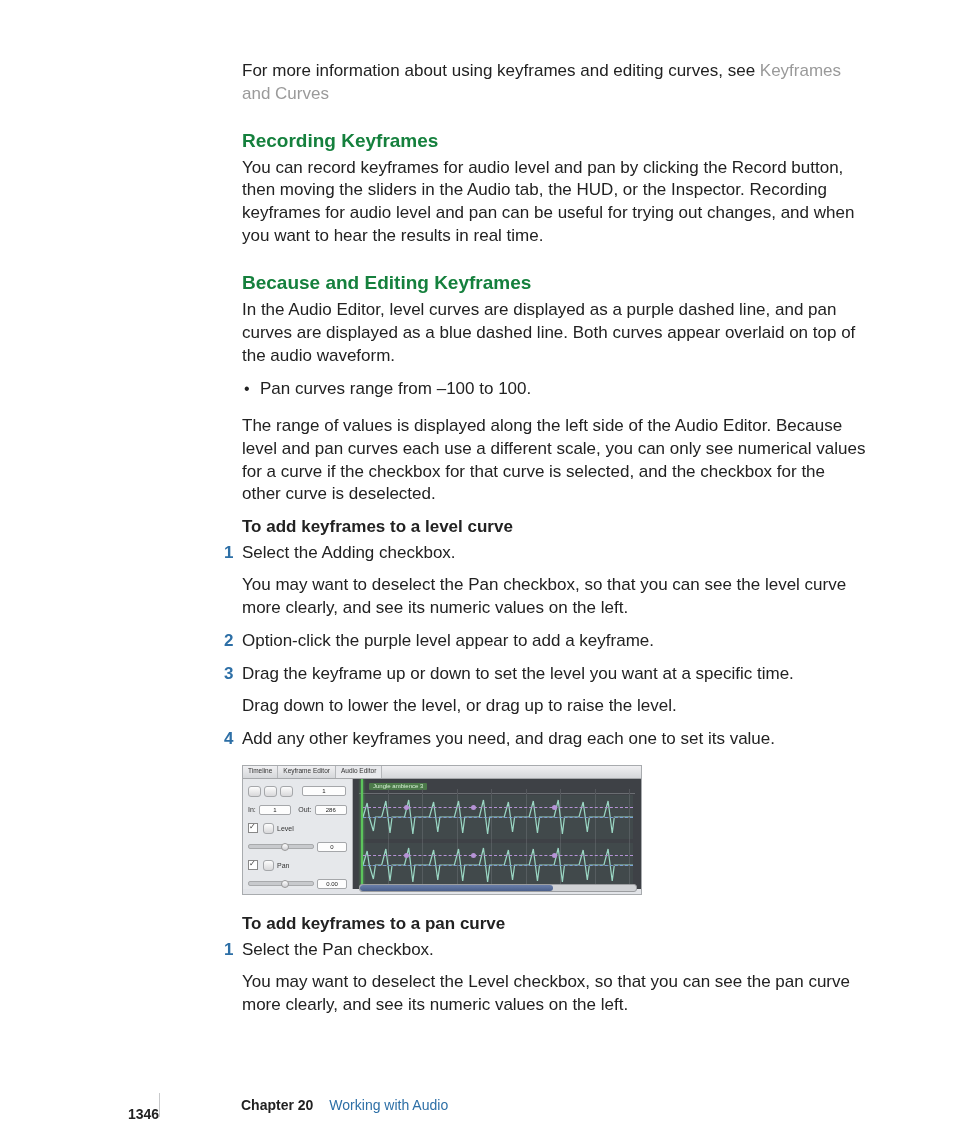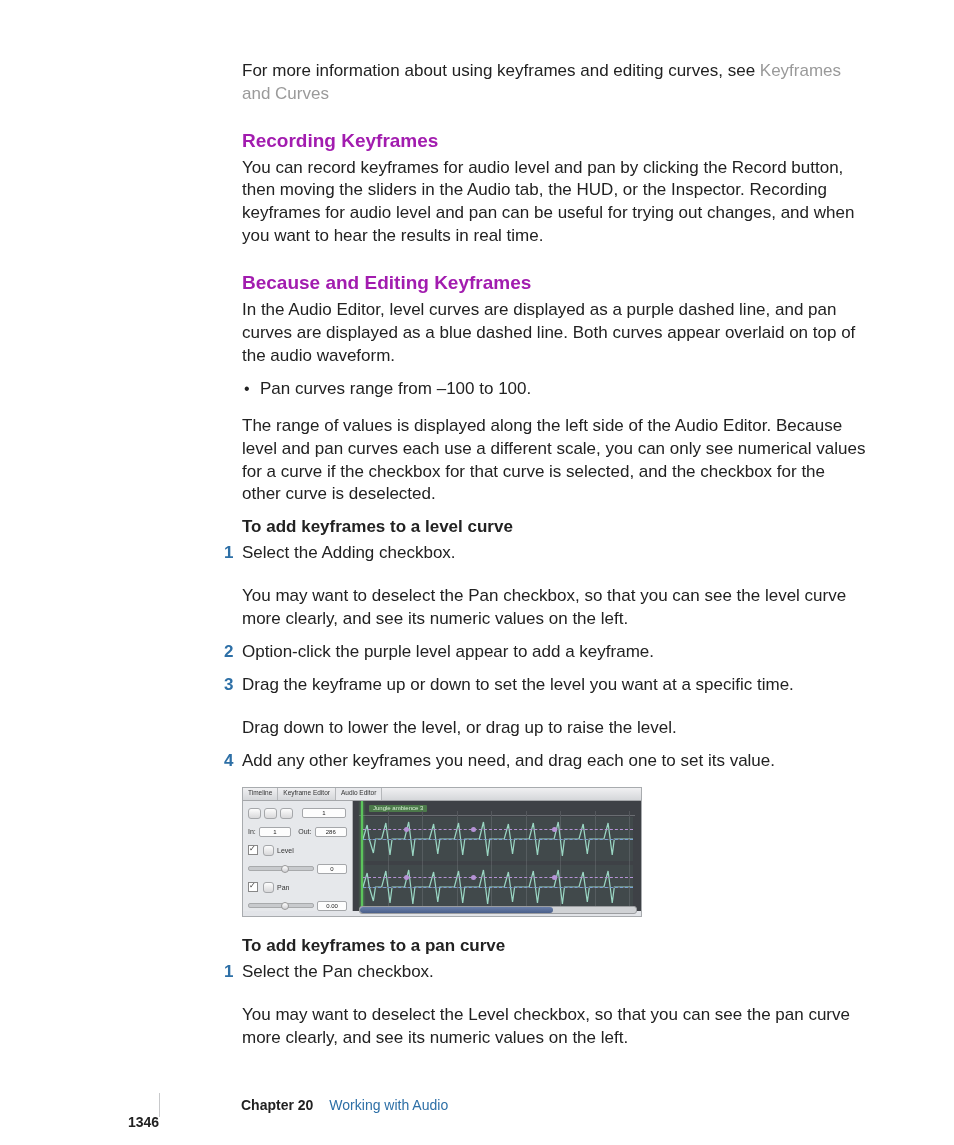--- a/index.html
+++ b/index.html
@@ -19,21 +19,21 @@
     min-height: 1145px;
   }
   .content {
     padding-left: 63px;
   }
   .intro { margin-bottom: 22px; }
   .link { color: #9a9a9a; }
   h2 {
     font-size: 19px;
     font-weight: 600;
-    color: #a21caf;
+    color: #15803d;
     margin: 0 0 3px 0;
   }
   p { margin: 0 0 10px 0; }
   .section { margin-bottom: 22px; }
   ul.bullets {
     margin: 10px 0 14px 0;
     padding: 0;
     list-style: none;
   }
   ul.bullets li {
@@ -67,21 +67,21 @@
     font-weight: 600;
     font-size: 17px;
   }
   .step .txt {
     display: block;
     padding-left: 15px;
   }
   .step .sub {
     display: block;
     padding-left: 15px;
-    margin-top: 20px;
+    margin-top: 9px;
   }
   .note-label { font-style: italic; font-weight: 500; }
 
   
   .figure {
     width: 400px;
     height: 130px;
     background: #e2e4e8;
     border: 1px solid #a8abae;
     margin: 14px 0 18px 0;
@@ -192,21 +192,21 @@
     border-left: 1px solid #c8c9cb;
     margin-left: -20px;
     padding-left: 20px;
     height: 24px;
   }
   .pnum {
     position: absolute;
     left: 128px;
     font-weight: 600;
     font-size: 14px;
-    top: 20px;
+    top: 12px;
   }
   .chap-label { font-weight: 600; }
   .chap-title { color: #2d6fa6; margin-left: 16px; }
 </style>
 </head>
 <body>
 
 <div class="page">
   <div class="content">
 

